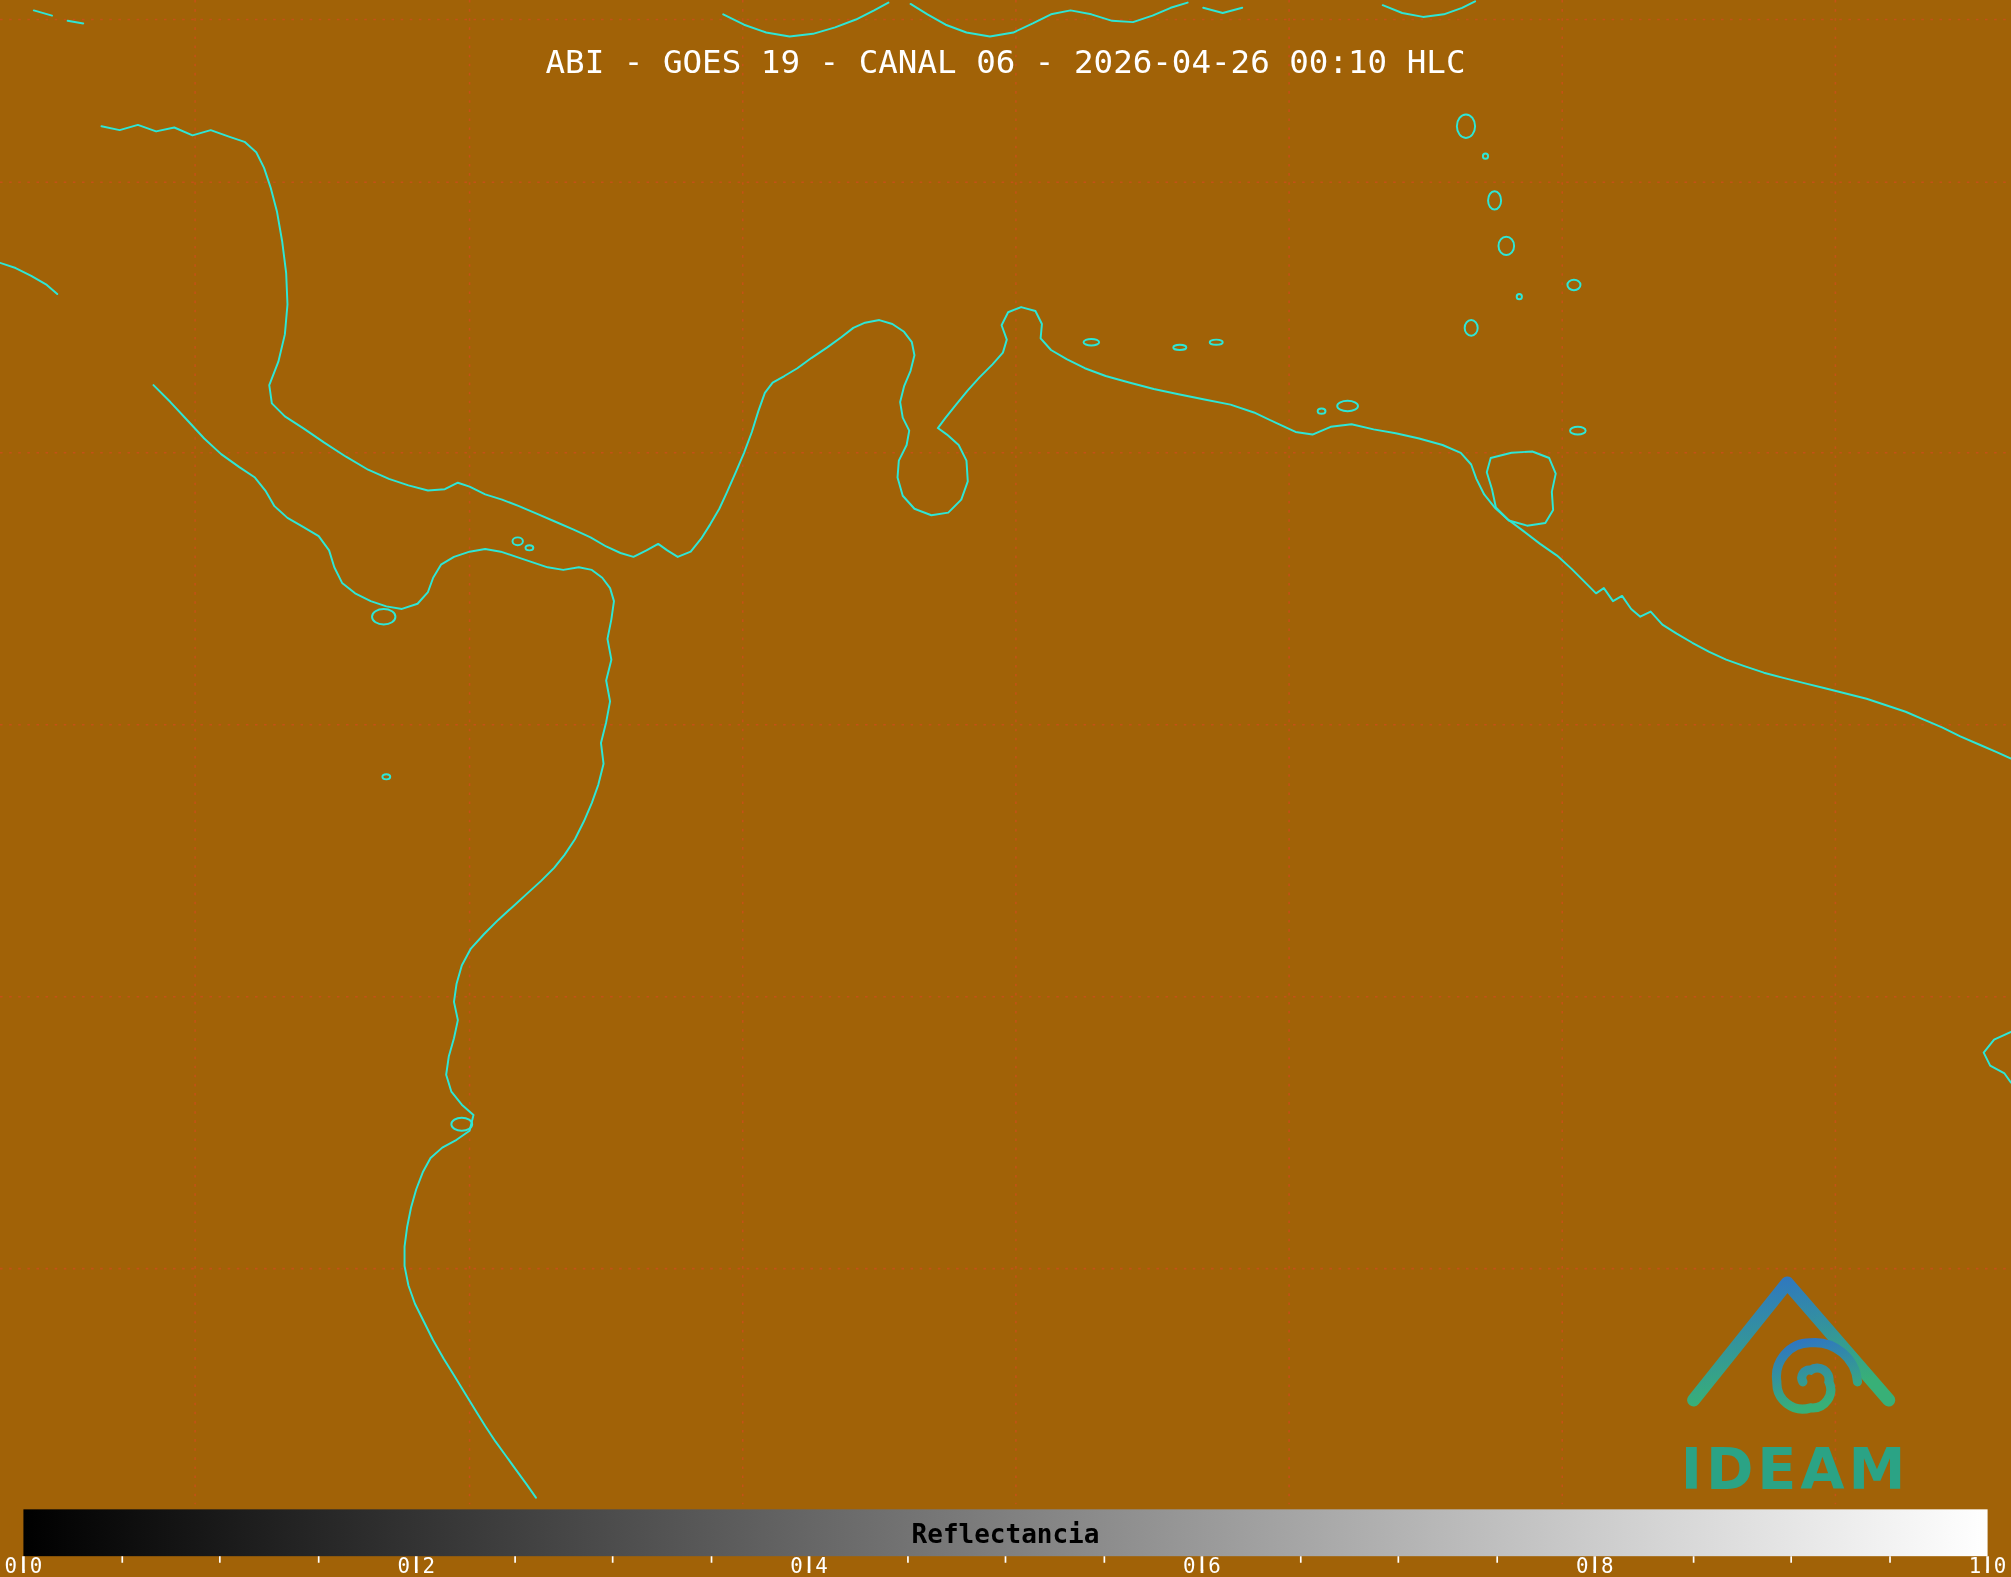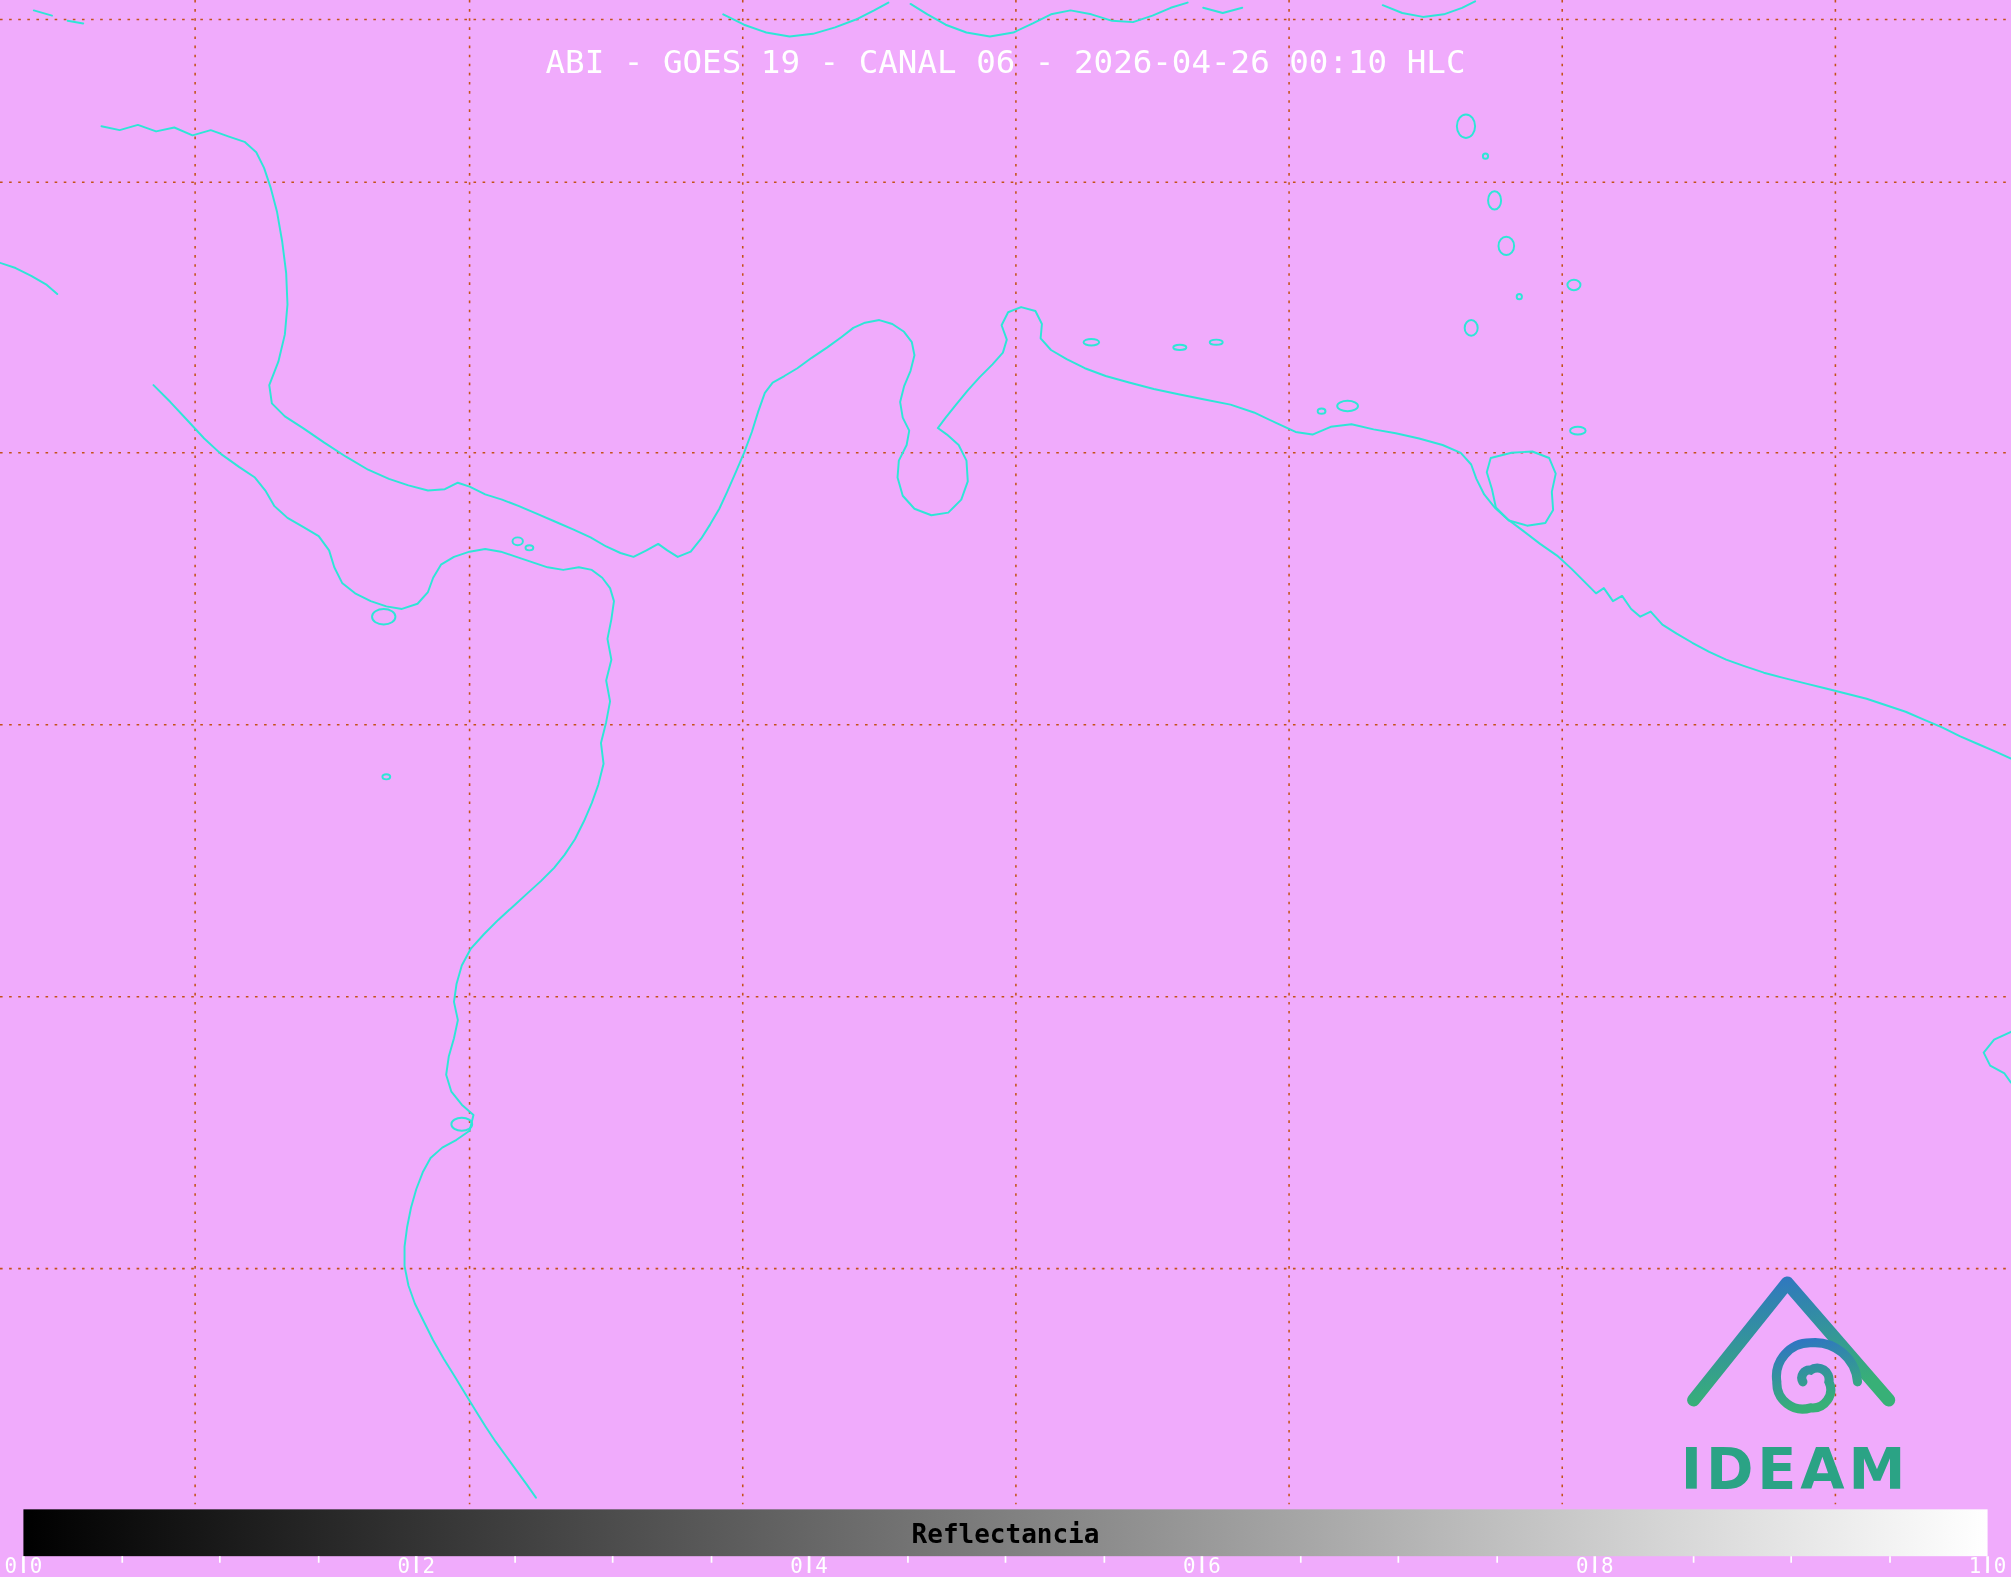--- a/index.html
+++ b/index.html
@@ -1,16 +1,16 @@
 <!DOCTYPE html>
 <html><head>
 <meta charset="utf-8">
 <style>
   html,body{margin:0;padding:0;background:#000;}
-  .stage{position:relative;width:2011px;height:1577px;background:#f0abfc;overflow:hidden;text-align:center;}
+  .stage{position:relative;width:2011px;height:1577px;background:#a16207;overflow:hidden;text-align:center;}
   svg{display:block;}
   .mono{font-family:"DejaVu Sans Mono","Liberation Mono",monospace;}
   .logo-font{font-family:"DejaVu Sans","Liberation Sans",sans-serif;font-weight:bold;}
 </style>
 </head>
 <body>
 
 <div class="stage">
 <svg width="2011" height="1577" viewBox="0 0 1546 1212" preserveAspectRatio="none">
   <defs>

